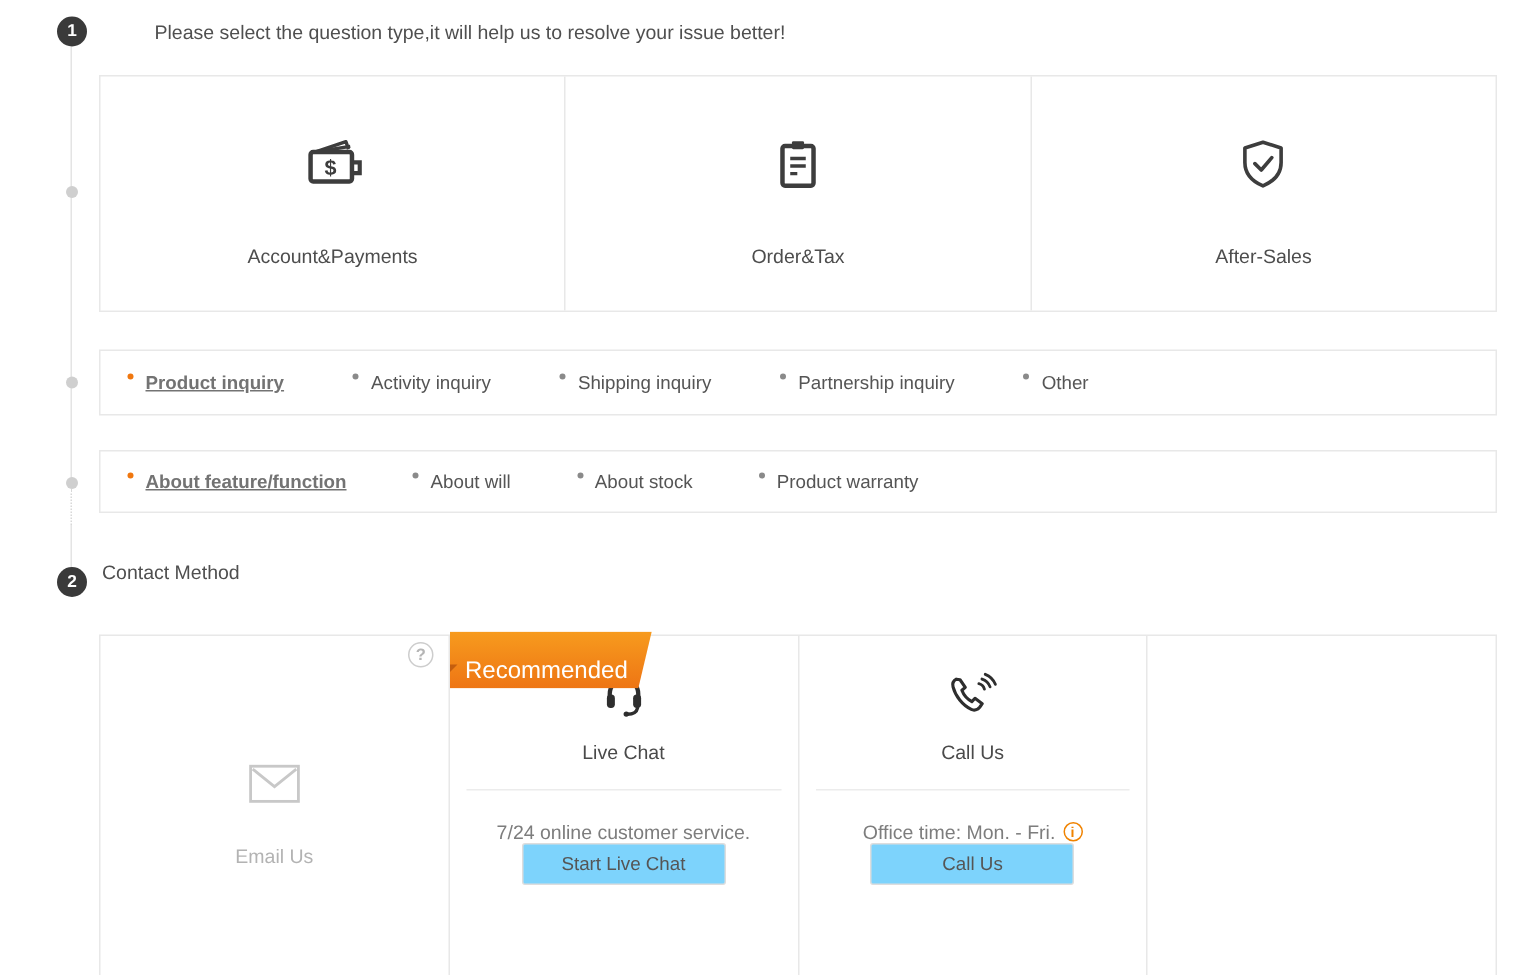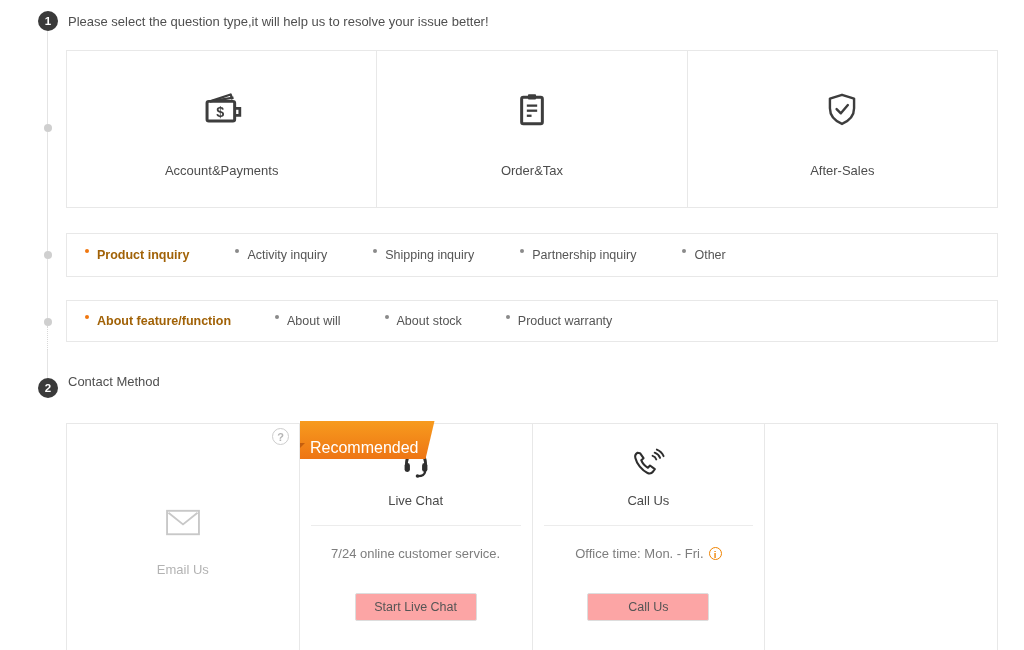--- a/index.html
+++ b/index.html
@@ -28,35 +28,35 @@
     display:flex;align-items:center;justify-content:center;}
   .card-label{margin-top:18px;font-size:13px;color:#4d4d4d;}
   .card.selected .card-label{color:#f0770f;font-weight:bold;}
 
   
   .pill-row{display:flex;align-items:center;padding-left:18px;box-sizing:border-box;}
   .row-inquiries{top:233px;height:44px;gap:46px;}
   .row-subtopics{top:300px;height:42px;gap:44px;}
   .pill{display:flex;align-items:center;font-size:12.5px;color:#555;cursor:pointer;white-space:nowrap;}
   .pill .dot{width:4px;height:4px;border-radius:50%;background:#8a8a8a;margin-right:8px;transform:translateY(-4px);}
-  .pill.selected{color:#a16207;font-weight:bold;}
+  .pill.selected{color:#737373;font-weight:bold;text-decoration:underline;}
   .pill.selected .dot{background:#f0770f;}
 
   
   .contact{top:423px;height:250px;display:flex;}
   .method{flex:1 1 0;border-right:1px solid #e8e8e8;box-sizing:border-box;
     display:flex;flex-direction:column;align-items:center;cursor:pointer;}
   .method:last-child{border-right:none;cursor:default;}
   .method .m-label{font-size:13px;color:#4a4a4a;margin-top:6px;}
   .method.disabled{justify-content:flex-start;padding-top:84px;}
   .method.disabled .m-label{color:#b3b3b3;margin-top:20px;}
   .method.active{padding-top:21px;}
   .m-divider{width:calc(100% - 22px);border-top:1px solid #ececec;margin-top:17px;}
   .m-desc{font-size:13px;color:#7d7d7d;margin-top:20px;display:flex;align-items:center;gap:5px;}
-  .m-btn{margin-top:32px;width:122px;height:28px;background:#fca5a5;border:1px solid #ddd;
+  .m-btn{width:136px;height:28px;background:#7dd3fc;border:1px solid #ddd;
     border-radius:2px;font-size:12.5px;color:#555;font-family:inherit;cursor:pointer;}
   .info-i{display:inline-block;width:13px;height:13px;border:1.3px solid #f08300;border-radius:50%;
     color:#f08300;font-size:9.5px;line-height:13px;text-align:center;font-weight:bold;box-sizing:border-box;}
 
   .badge{position:absolute;left:300px;top:421px;height:22px;line-height:22px;z-index:4;
     padding:16px 16px 0 10px;color:#fff;font-size:16px;
     background:linear-gradient(180deg,#f79b1e,#ee7514);
     clip-path:polygon(0 0,100% 0,calc(100% - 9px) 100%,0 100%);}
   .badge-fold{position:absolute;left:300px;top:443px;width:0;height:0;z-index:4;
     border-top:5px solid #c45e0e;border-right:5px solid transparent;}
@@ -70,21 +70,21 @@
 <div id="page">
 
   <div class="tl-line" style="top:31px;height:293px;"></div>
   <div class="tl-line dotted" style="top:326px;height:24px;"></div>
   <div class="tl-line" style="top:350px;height:28px;"></div>
   <div class="tl-dot" style="top:124px;"></div>
   <div class="tl-dot" style="top:251px;"></div>
   <div class="tl-dot" style="top:318px;"></div>
 
   <div class="step-circle" style="top:11px;">1</div>
-  <div class="step-title" style="top:14px;">Please select the question type,it will help us to resolve your issue better!</div>
+  <div class="step-title" style="top:14px;margin-left:35px;">Please select the question type,it will help us to resolve your issue better!</div>
 
   <div class="box cards">
 
 
     <div class="card">
       <div class="icon-slot">
         <span>
           <svg width="46" height="46" viewBox="0 0 40 40" fill="none" stroke="#3d3d3d">
             <path d="M9.5 12.5 L27.5 6.5 L29 10.8" stroke-width="2" stroke-linejoin="round"></path>
             <path d="M9.5 12.5 L30 9.2" stroke-width="2"></path>

